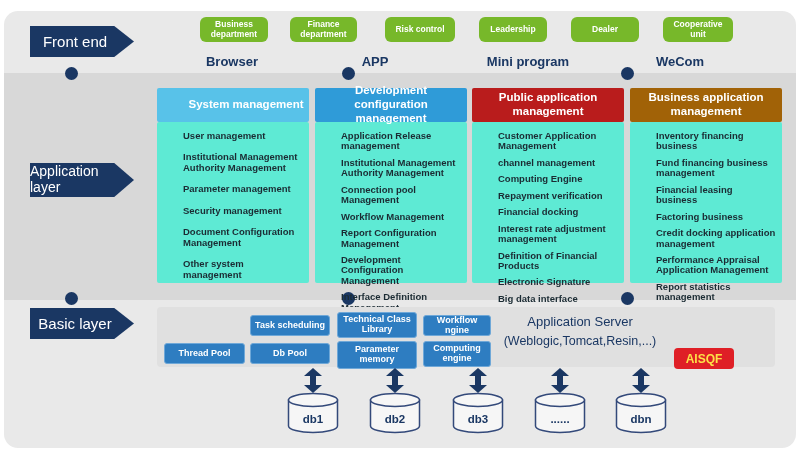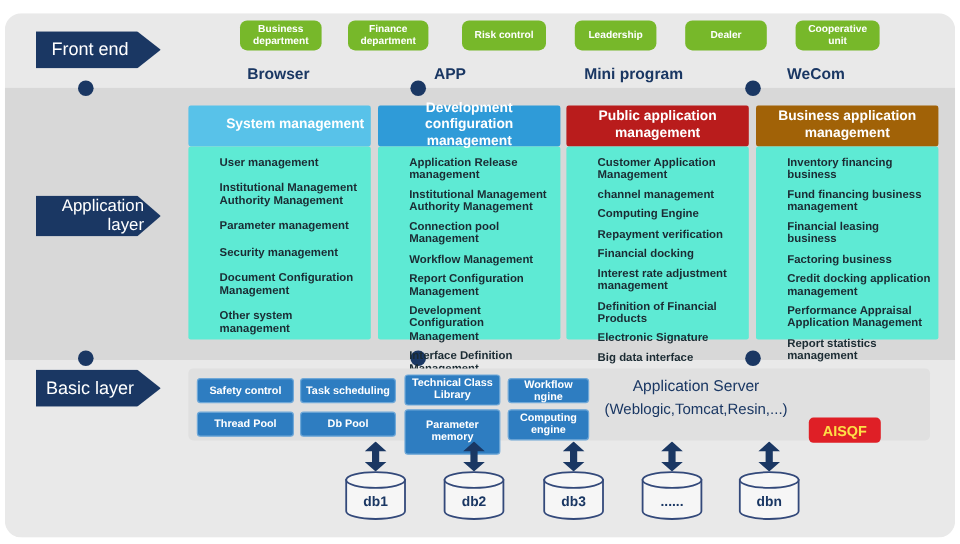--- a/index.html
+++ b/index.html
@@ -4,21 +4,21 @@
 <style>
   html,body{margin:0;padding:0;background:#ffffff;}
   .canvas{position:relative;width:800px;height:453px;background:#ffffff;
           font-family:"Liberation Sans",sans-serif;overflow:hidden;}
   .panel{position:absolute;left:4px;top:11px;width:792px;height:437px;border-radius:14px;overflow:hidden;}
   .band-front{position:absolute;left:0;top:0;width:100%;height:62px;background:#E9E9E9;}
   .band-app{position:absolute;left:0;top:62px;width:100%;height:227px;background:#D8D8D8;}
   .band-basic{position:absolute;left:0;top:289px;width:100%;height:148px;background:#E9E9E9;}
 
   .layer-arrow{position:absolute;left:30px;width:104px;background:#1A3763;color:#fff;
-    display:flex;align-items:center;justify-content:center;text-align:right;
+    display:flex;align-items:center;justify-content:center;text-align:left;
     clip-path:polygon(0 0,81% 0,100% 50%,81% 100%,0 100%);padding-right:14px;box-sizing:border-box;}
   .arrow-front{top:26px;height:31px;font-size:15px;}
   .arrow-app{top:163px;height:34px;font-size:14px;line-height:1.12;}
   .arrow-basic{top:308px;height:31px;font-size:15px;}
 
   .dot{position:absolute;width:13px;height:13px;border-radius:50%;background:#1A3763;}
 
   .chip{position:absolute;top:17px;height:25px;border-radius:6px;background:#77B82A;color:#fff;
     font-size:8.5px;font-weight:bold;line-height:1.15;display:flex;align-items:center;
     justify-content:center;text-align:center;padding:1px 3px;box-sizing:border-box;}
@@ -45,21 +45,21 @@
     background:#E0E0E0;border-radius:4px;}
   .module{position:absolute;background:#2E7DC1;border:1px solid #6FA8D8;border-radius:3px;
     color:#fff;font-size:9px;font-weight:bold;line-height:1.1;display:flex;align-items:center;
     justify-content:center;text-align:center;box-sizing:border-box;padding:1px 2px;}
   .m1{left:164px;top:315px;width:81px;height:21px;}
   .m2{left:250px;top:315px;width:80px;height:21px;}
   .m3{left:337px;top:312px;width:80px;height:26px;}
   .m4{left:423px;top:315px;width:68px;height:21px;}
   .m5{left:164px;top:343px;width:81px;height:21px;}
   .m6{left:250px;top:343px;width:80px;height:21px;}
-  .m7{left:337px;top:341px;width:80px;height:38px;}
+  .m7{left:337px;top:341px;width:80px;height:28px;}
   .m8{left:423px;top:341px;width:68px;height:26px;}
 
   .appserver{position:absolute;left:500px;top:314px;width:160px;text-align:center;color:#1A3763;}
   .appserver .l1{font-size:13px;margin-bottom:5px;}
   .appserver .l2{font-size:12.5px;}
 
   .aisqf{position:absolute;left:674px;top:348px;width:60px;height:21px;background:#DF1F26;
     border-radius:4px;color:#fde047;font-size:12px;font-weight:bold;display:flex;
     align-items:center;justify-content:center;}
 
@@ -169,21 +169,20 @@
         <li>Factoring business</li>
         <li>Credit docking application management</li>
         <li>Performance Appraisal Application Management</li>
         <li>Report statistics management</li>
         <li>Other business management</li>
       </ul>
     </div>
   </div>
 
   <div class="basic-container"></div>
-  <div class="module m1">Safety control</div>
   <div class="module m2">Task scheduling</div>
   <div class="module m3">Technical Class Library</div>
   <div class="module m4">Workflow ngine</div>
   <div class="module m6">Db Pool</div>
   <div class="module m5">Thread Pool</div>
   <div class="module m7">Parameter memory</div>
   <div class="module m8">Computing engine</div>
 
   <div class="appserver">
     <div class="l1">Application Server</div>

